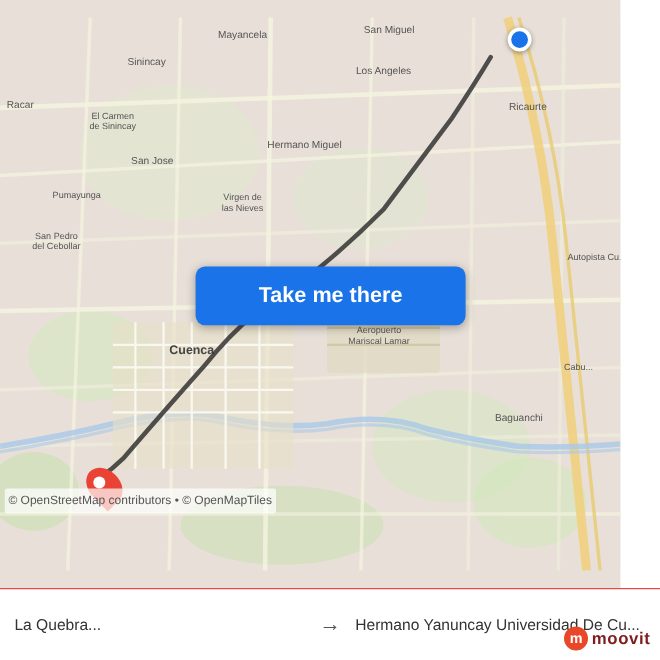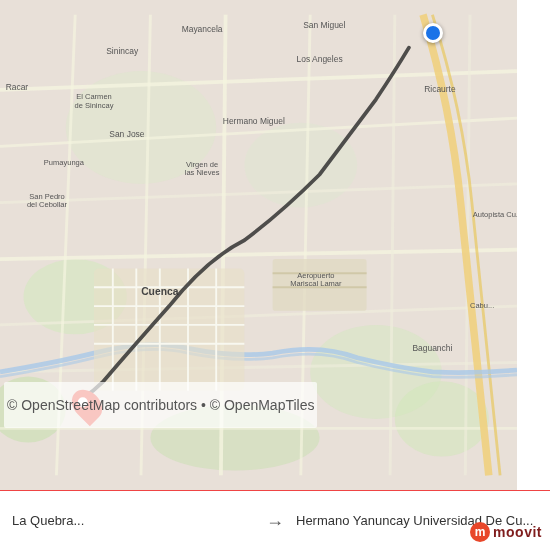--- a/index.html
+++ b/index.html
@@ -159,24 +159,24 @@
       justify-content: center;
       color: white;
       font-size: 12px;
       font-weight: bold;
     }
 
     .attribution {
       position: absolute;
       bottom: 62px;
       left: 4px;
-      font-size: 14px;
+      font-size: 10px;
       color: #555;
       background: rgba(255,255,255,0.7);
-      padding: 15px 3px;
+      padding: 5px 3px;
       border-radius: 2px;
       z-index: 15;
     }
   </style>
 </head>
 <body>
 
 <div id="map-container">
 
   <svg id="map-svg" viewBox="0 0 550 490" xmlns="http://www.w3.org/2000/svg">
@@ -258,20 +258,21 @@
   </svg>
 
   <div id="origin-marker" style="position:absolute; top:23px; left:423px; z-index:10;">
     <div class="marker-blue"></div>
   </div>
 
   <div id="destination-marker" style="position:absolute; top:388px; left:74px; z-index:10;">
     <div class="marker-red"></div>
   </div>
 
+  <button id="take-me-there-btn">Take me there</button>
 
   <div class="attribution">
     <span>© OpenStreetMap contributors • © OpenMapTiles</span>
   </div>
 </div>
 
 <div id="bottom-bar">
   <div class="bottom-location">
     <span class="bottom-location-text">La Quebra...</span>
   </div>

